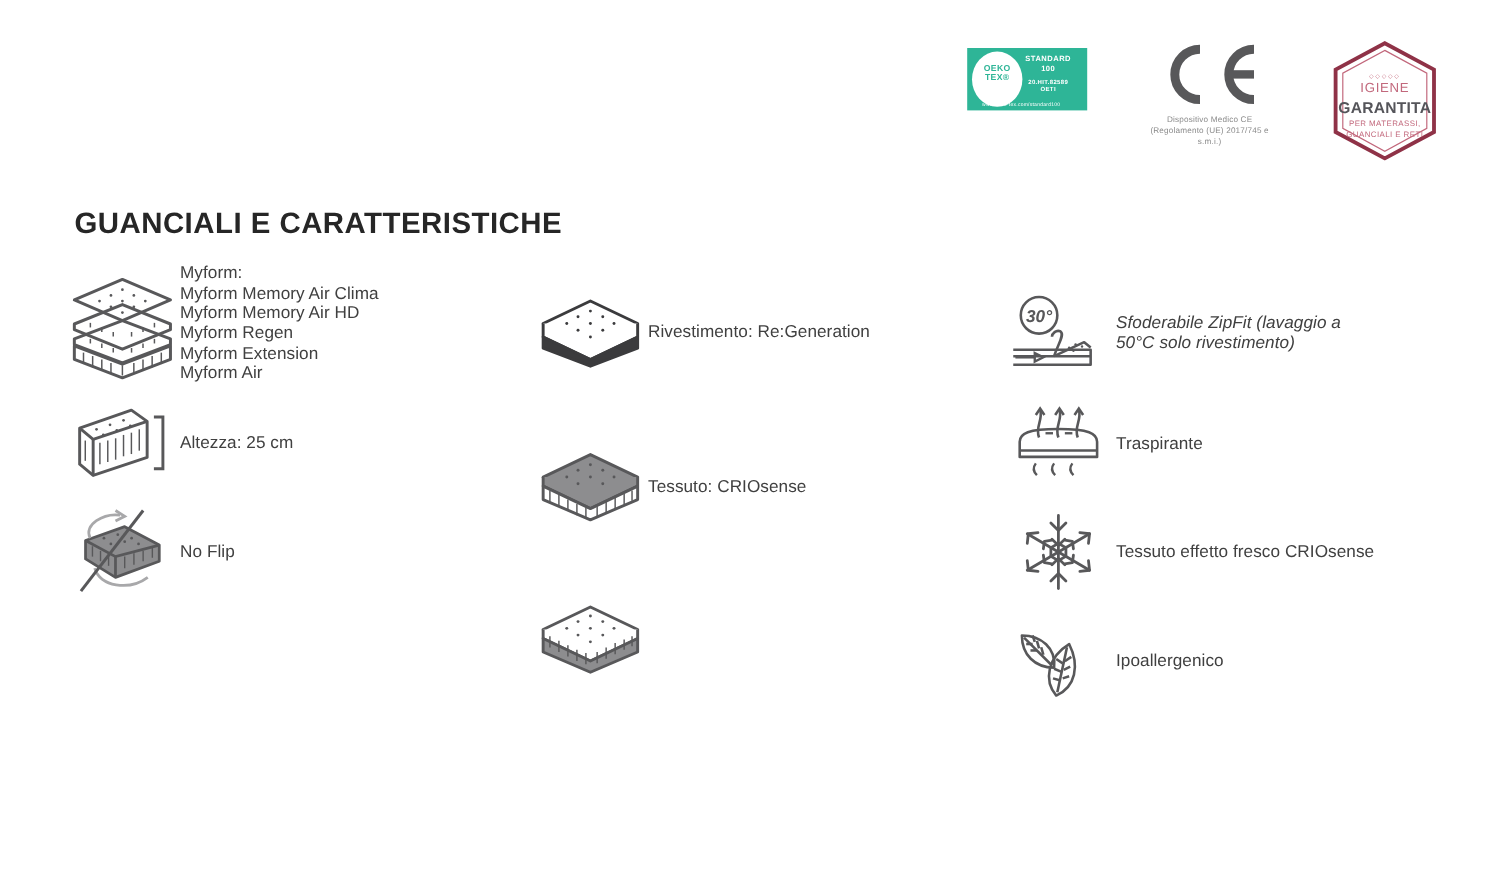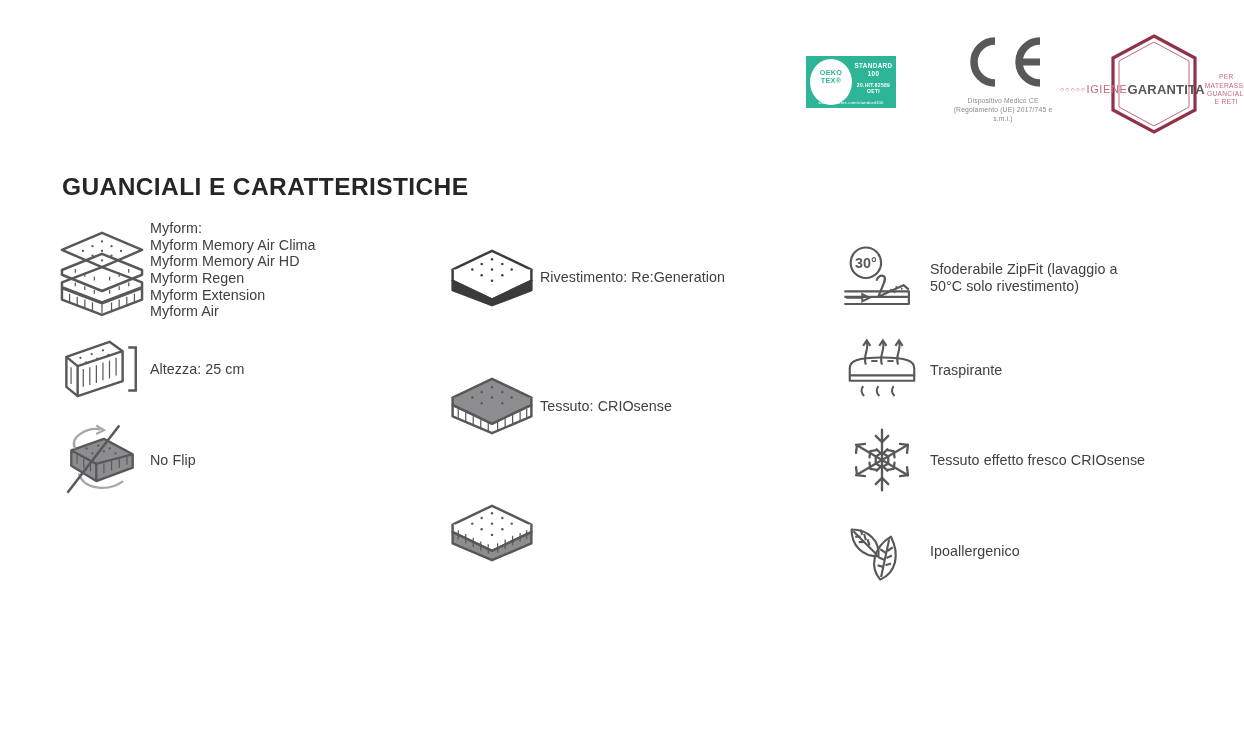--- a/index.html
+++ b/index.html
@@ -21,25 +21,25 @@
     left: 806px;
     width: 392px;
     height: 104px;
     display: flex;
     align-items: flex-start;
     justify-content: space-between;
   }
 
   
   .oeko {
-    width: 90px;
+    width: 100px;
     height: 52px;
     background: #2eb597;
     position: relative;
-    margin-top: 22px;
+    margin-top: 6px;
     overflow: hidden;
   }
   .oeko-oval {
     position: absolute;
     left: 4px;
     top: 3px;
     width: 42px;
     height: 46px;
     background: #ffffff;
     border-radius: 50% 50% 50% 50% / 50% 50% 50% 50%;
@@ -87,20 +87,21 @@
     letter-spacing: .15px;
   }
 
   
   .hex-wrap { width: 88px; height: 100px; position: relative; }
   .hex-svg { position: absolute; inset: 0; }
   .hex-body {
     position: absolute;
     inset: 0;
     display: flex;
+    flex-direction: column;
     align-items: center;
     justify-content: center;
     text-align: center;
     padding-top: 10px;
   }
   .hex-dots { font-size: 5px; color: #c2687c; letter-spacing: 1.4px; line-height: 6px; }
   .hex-igiene {
     font-size: 11px;
     color: #c2687c;
     letter-spacing: .6px;
@@ -170,21 +171,21 @@
 
   
   .c1-r1 { min-height: 108px; }
   .c1-r2 { min-height: 90px; }
   .c1-r3 { min-height: 92px; }
 
   .c2-r1 { min-height: 95px; margin-top: 14px; }
   .c2-r2 { min-height: 90px; }
   .c2-r3 { min-height: 92px; }
 
-  .c3-r1 { min-height: 95px; margin-top: 14px; }
+  .c3-r1 { min-height: 95px; margin-top: 14px; font-style: italic; }
   .c3-r2 { min-height: 90px; }
   .c3-r3 { min-height: 92px; }
   .c3-r4 { min-height: 90px; }
 </style>
 </head>
 <body>
 
 <div class="certs">
 
   <div class="oeko">

